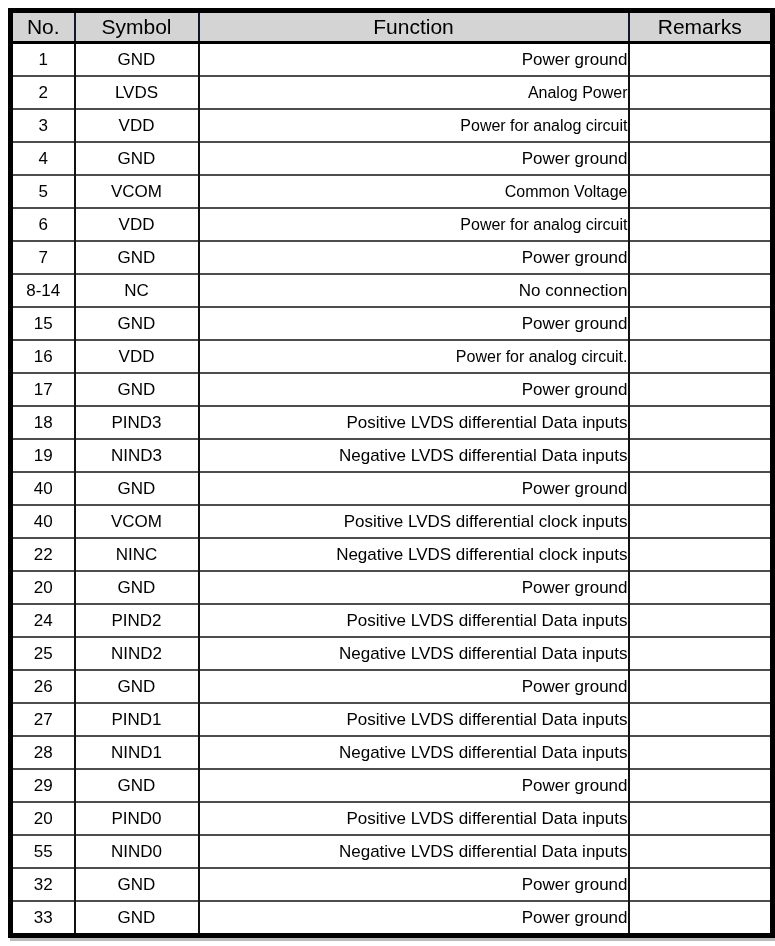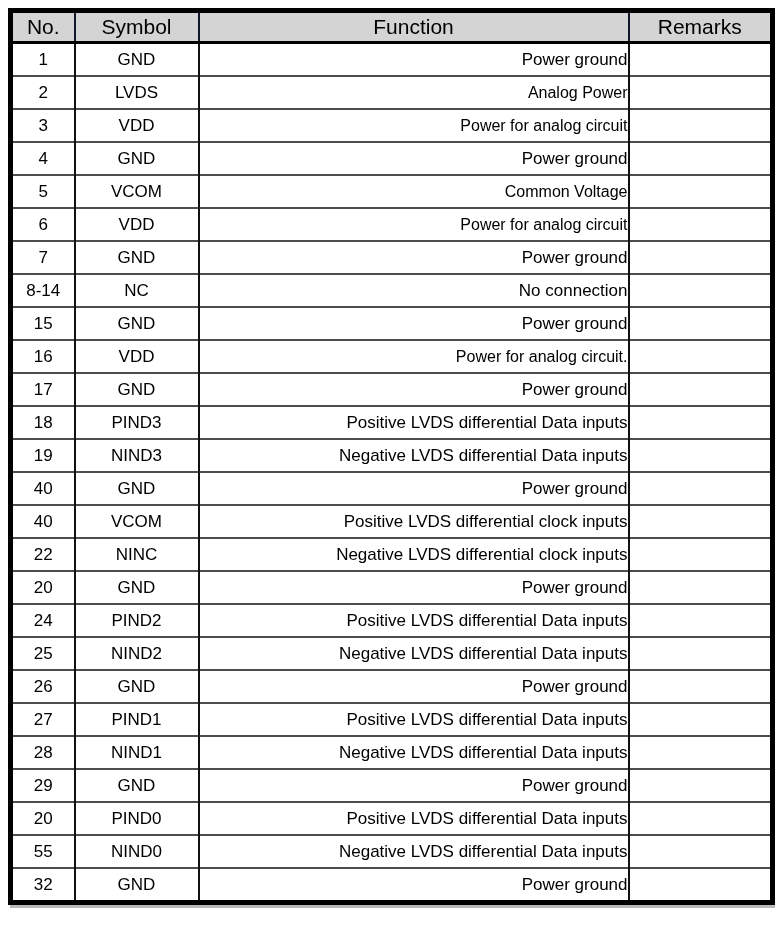--- a/index.html
+++ b/index.html
@@ -231,15 +231,21 @@
     <td class="col-symbol">NIND0</td>
     <td class="col-function">Negative LVDS differential Data inputs</td>
     <td class="col-remarks"></td>
   </tr>
         <tr>
     <td class="col-no">32</td>
     <td class="col-symbol">GND</td>
     <td class="col-function">Power ground</td>
     <td class="col-remarks"></td>
   </tr>
+        <tr>
+    <td class="col-no">33</td>
+    <td class="col-symbol">GND</td>
+    <td class="col-function">Power ground</td>
+    <td class="col-remarks"></td>
+  </tr>
       </tbody>
   </table>
 </div>
 
 </body></html>

